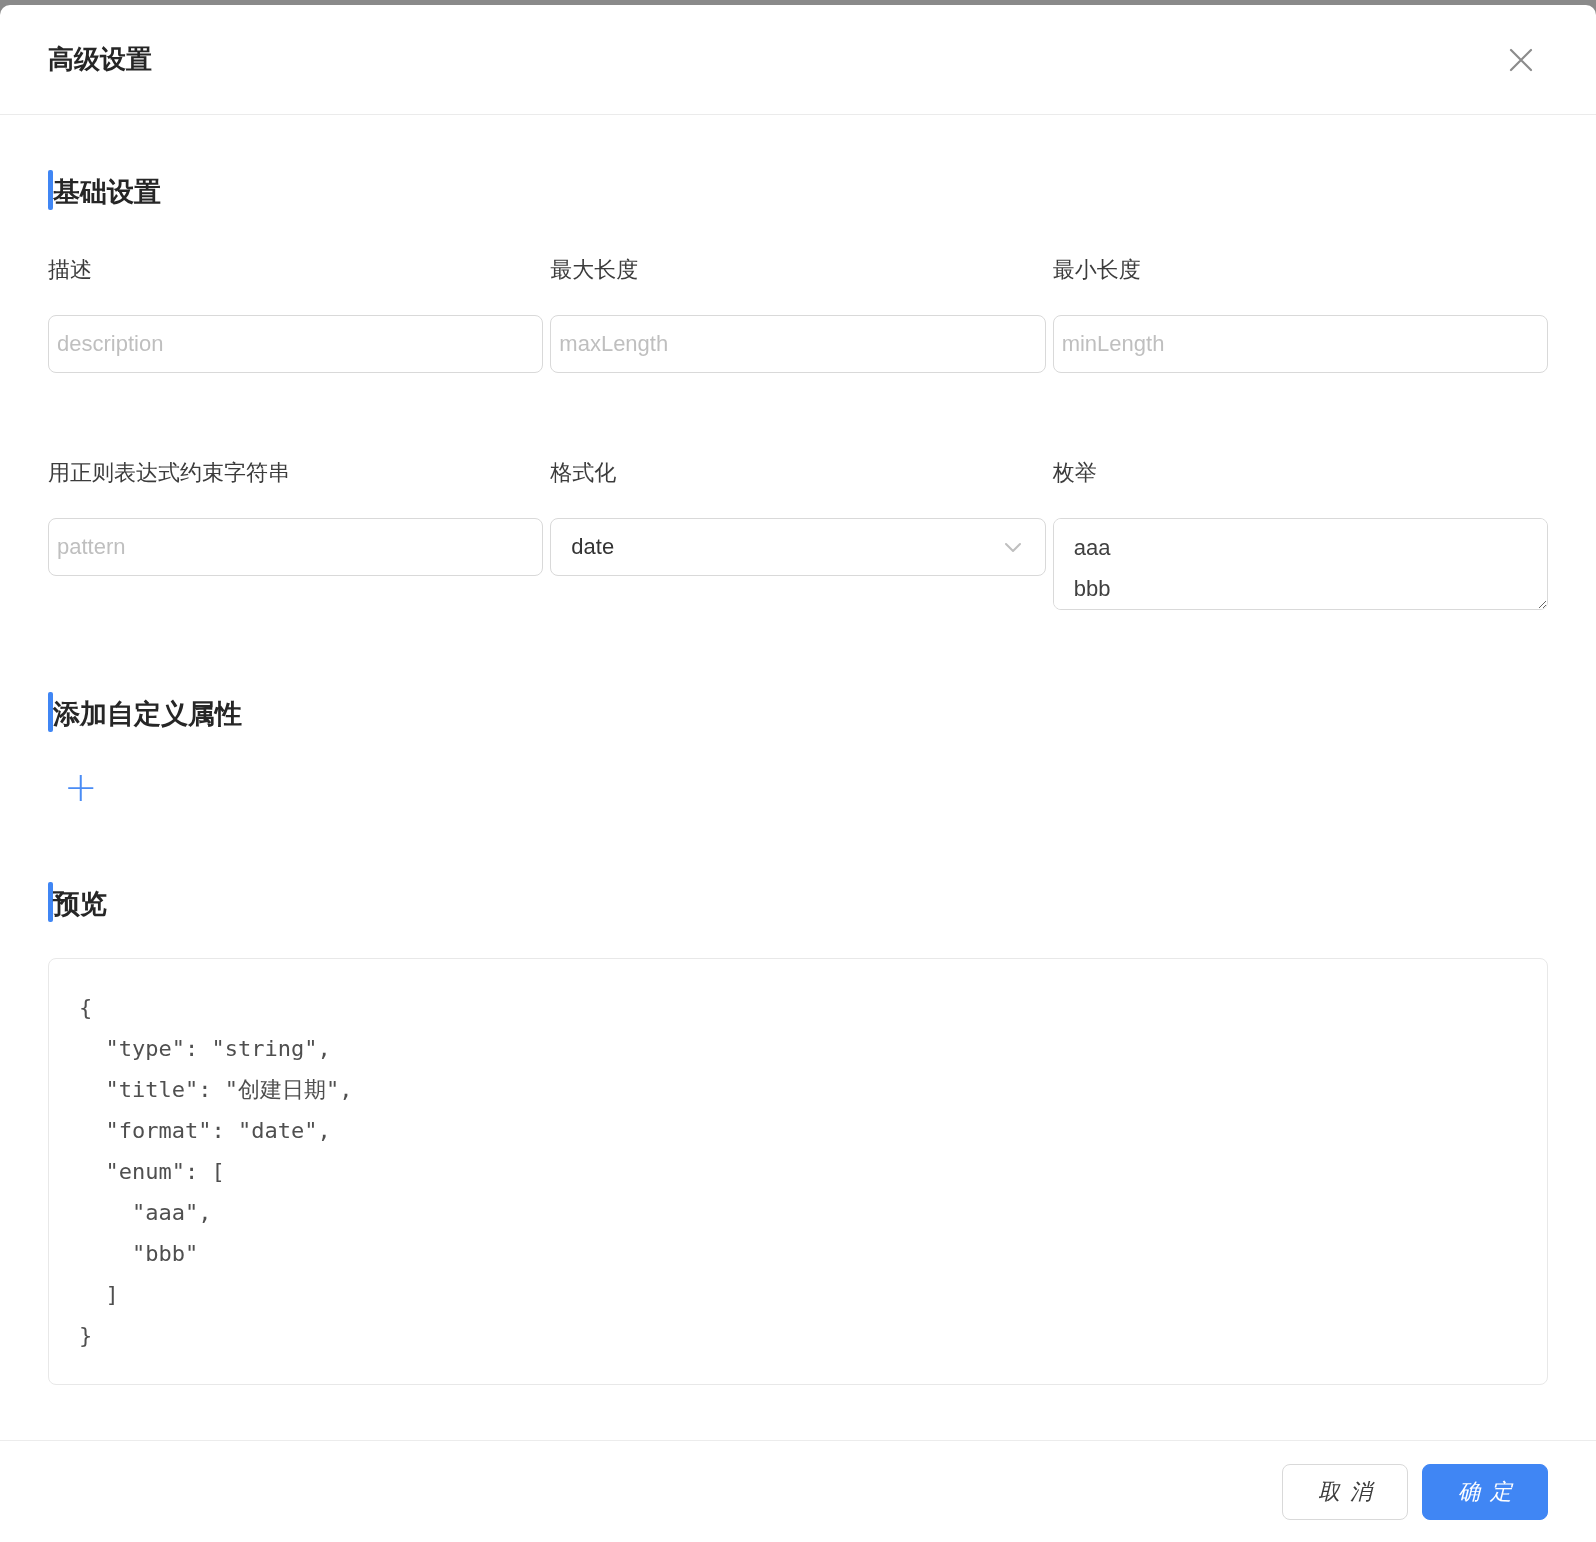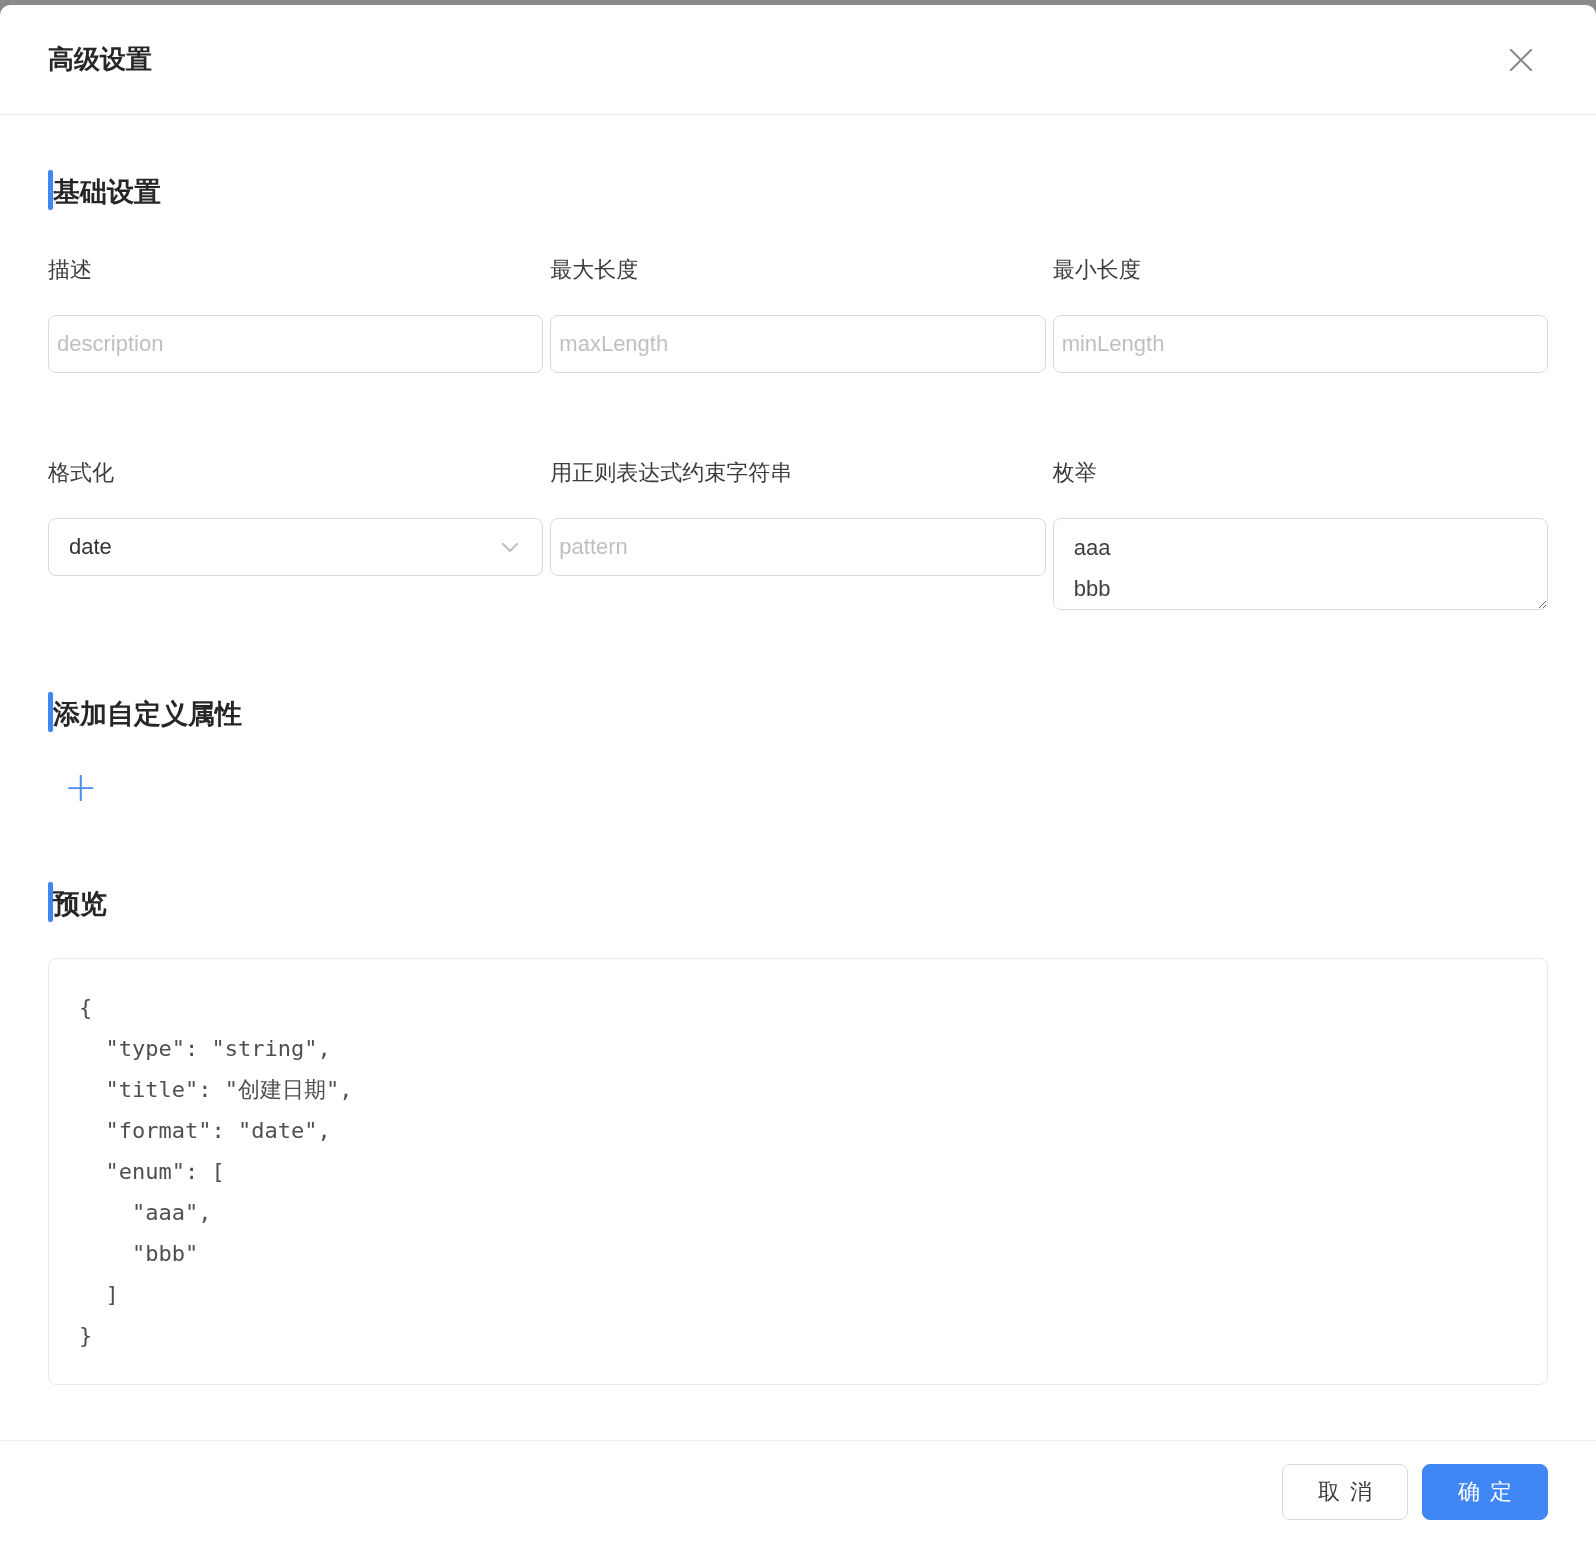--- a/index.html
+++ b/index.html
@@ -140,20 +140,21 @@
   .btn {
     height: 56px;
     min-width: 126px;
     padding: 0 28px;
     border-radius: 8px;
     font-size: 22px;
     display: flex;
     align-items: center;
     justify-content: center;
     cursor: pointer;
+    font-style: italic;
   }
   .btn span { letter-spacing: 10px; margin-right: -10px; }
   .btn-cancel {
     background: #ffffff;
     border: 1px solid #d9d9d9;
     color: #3c3c3c;
   }
   .btn-ok {
     background: #4086f4;
     border: 1px solid #4086f4;
@@ -190,32 +191,32 @@
         <div class="field-label">最大长度</div>
         <input class="text-input" type="text" placeholder="maxLength" style="">
       </div>
       <div class="field">
         <div class="field-label">最小长度</div>
         <input class="text-input" type="text" placeholder="minLength" style="">
       </div>
     </div>
 
     <div class="form-grid row-2">
+      <div class="field">
+        <div class="field-label">用正则表达式约束字符串</div>
+        <input class="text-input" type="text" placeholder="pattern" style="">
+      </div>
       <div class="field">
         <div class="field-label">格式化</div>
         <div class="select-box">
           <span class="select-value">date</span>
           <svg width="24" height="24" viewBox="0 0 24 24">
             <path d="M5 9 L12 16 L19 9" stroke="#bfbfbf" stroke-width="2" fill="none" stroke-linecap="round" stroke-linejoin="round"></path>
           </svg>
         </div>
-      </div>
-      <div class="field">
-        <div class="field-label">用正则表达式约束字符串</div>
-        <input class="text-input" type="text" placeholder="pattern" style="">
       </div>
       <div class="field">
         <div class="field-label">枚举</div>
         <textarea class="enum-textarea" style="">aaa
 bbb</textarea>
       </div>
     </div>
 
     <div class="custom-section">
       <div class="sec-head">

